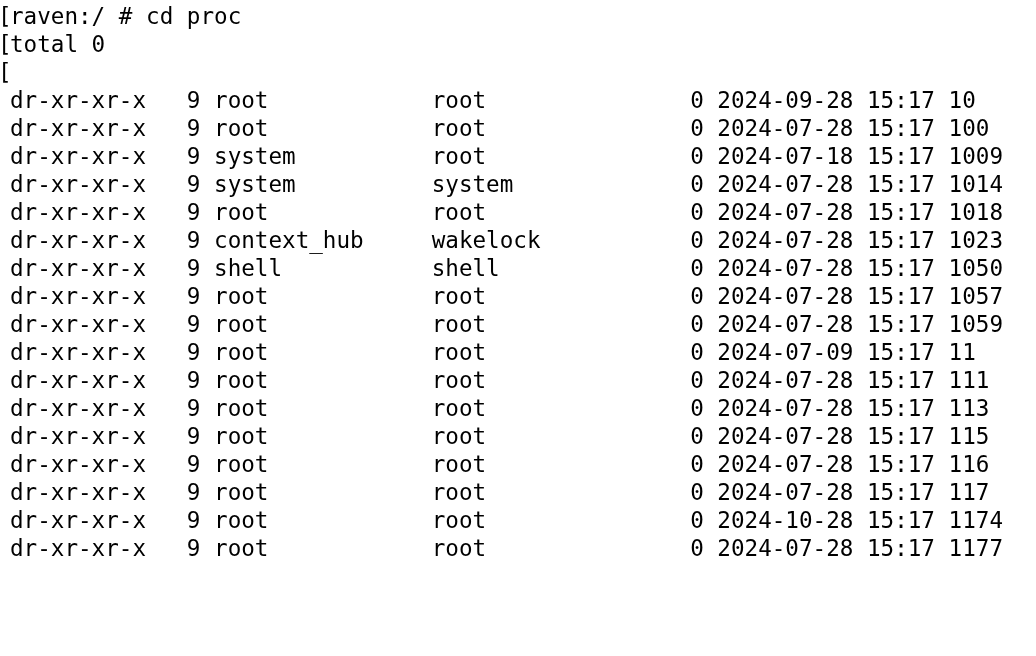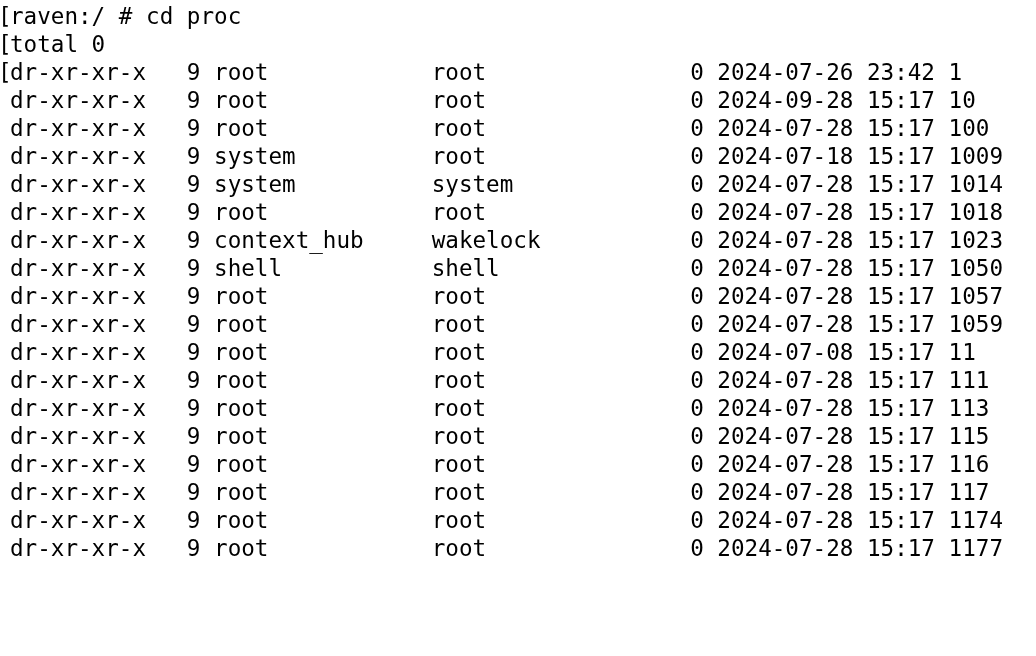--- a/index.html
+++ b/index.html
@@ -32,32 +32,32 @@
     white-space: pre;
   }
 </style>
 </head>
 <body>
 
 <div id="terminal" style="background: rgb(255, 255, 255); color: rgb(0, 0, 0);">
   <div class="line"><span class="artifact">[</span><span>raven:/ # cd proc</span></div>
   <div class="line"><span class="artifact">[</span><span>total 0</span></div>
   <div id="listing">
-      <div class="line"><span class="artifact">[</span><span>dr-xr-xr-x   9 root            root               0 2024-07-26 23:42 1</span></div>
+      <div class="line"><span class="artifact">[</span></div>
       <div class="line"><span>dr-xr-xr-x   9 root            root               0 2024-09-28 15:17 10</span></div>
       <div class="line"><span>dr-xr-xr-x   9 root            root               0 2024-07-28 15:17 100</span></div>
       <div class="line"><span>dr-xr-xr-x   9 system          root               0 2024-07-18 15:17 1009</span></div>
       <div class="line"><span>dr-xr-xr-x   9 system          system             0 2024-07-28 15:17 1014</span></div>
       <div class="line"><span>dr-xr-xr-x   9 root            root               0 2024-07-28 15:17 1018</span></div>
       <div class="line"><span>dr-xr-xr-x   9 context_hub     wakelock           0 2024-07-28 15:17 1023</span></div>
       <div class="line"><span>dr-xr-xr-x   9 shell           shell              0 2024-07-28 15:17 1050</span></div>
       <div class="line"><span>dr-xr-xr-x   9 root            root               0 2024-07-28 15:17 1057</span></div>
       <div class="line"><span>dr-xr-xr-x   9 root            root               0 2024-07-28 15:17 1059</span></div>
-      <div class="line"><span>dr-xr-xr-x   9 root            root               0 2024-07-08 15:17 11</span></div>
+      <div class="line"><span>dr-xr-xr-x   9 root            root               0 2024-07-09 15:17 11</span></div>
       <div class="line"><span>dr-xr-xr-x   9 root            root               0 2024-07-28 15:17 111</span></div>
       <div class="line"><span>dr-xr-xr-x   9 root            root               0 2024-07-28 15:17 113</span></div>
       <div class="line"><span>dr-xr-xr-x   9 root            root               0 2024-07-28 15:17 115</span></div>
       <div class="line"><span>dr-xr-xr-x   9 root            root               0 2024-07-28 15:17 116</span></div>
       <div class="line"><span>dr-xr-xr-x   9 root            root               0 2024-07-28 15:17 117</span></div>
-      <div class="line"><span>dr-xr-xr-x   9 root            root               0 2024-07-28 15:17 1174</span></div>
+      <div class="line"><span>dr-xr-xr-x   9 root            root               0 2024-10-28 15:17 1174</span></div>
       <div class="line"><span>dr-xr-xr-x   9 root            root               0 2024-07-28 15:17 1177</span></div>
     </div>
 </div>
 
 </body></html>

